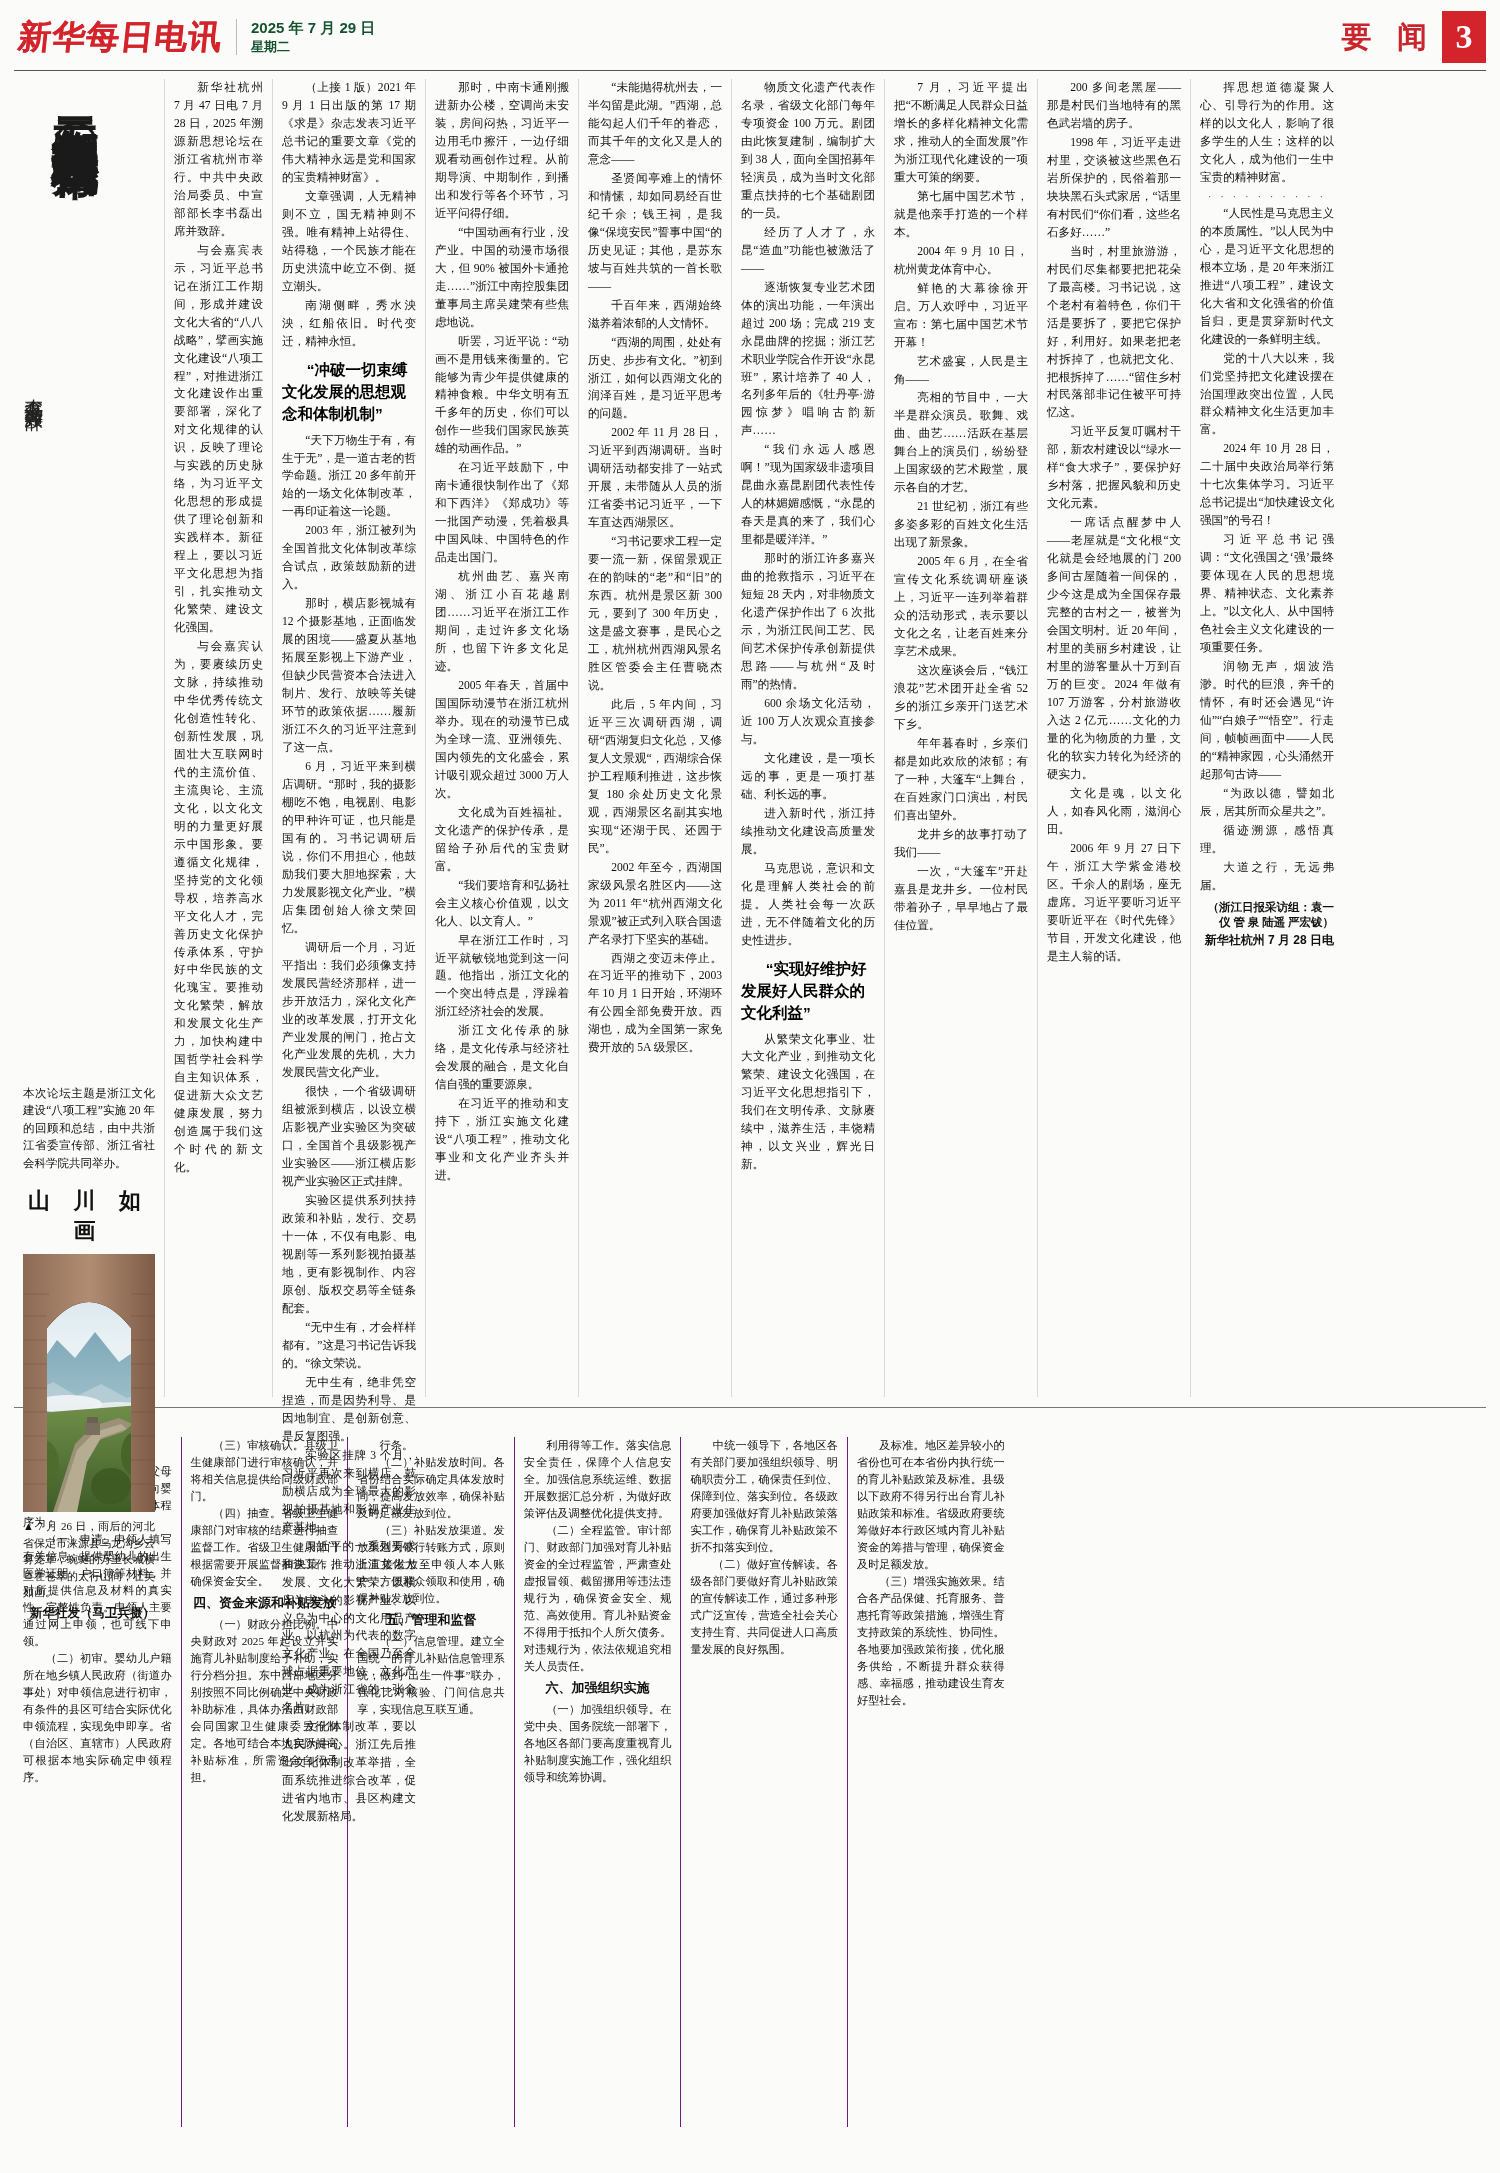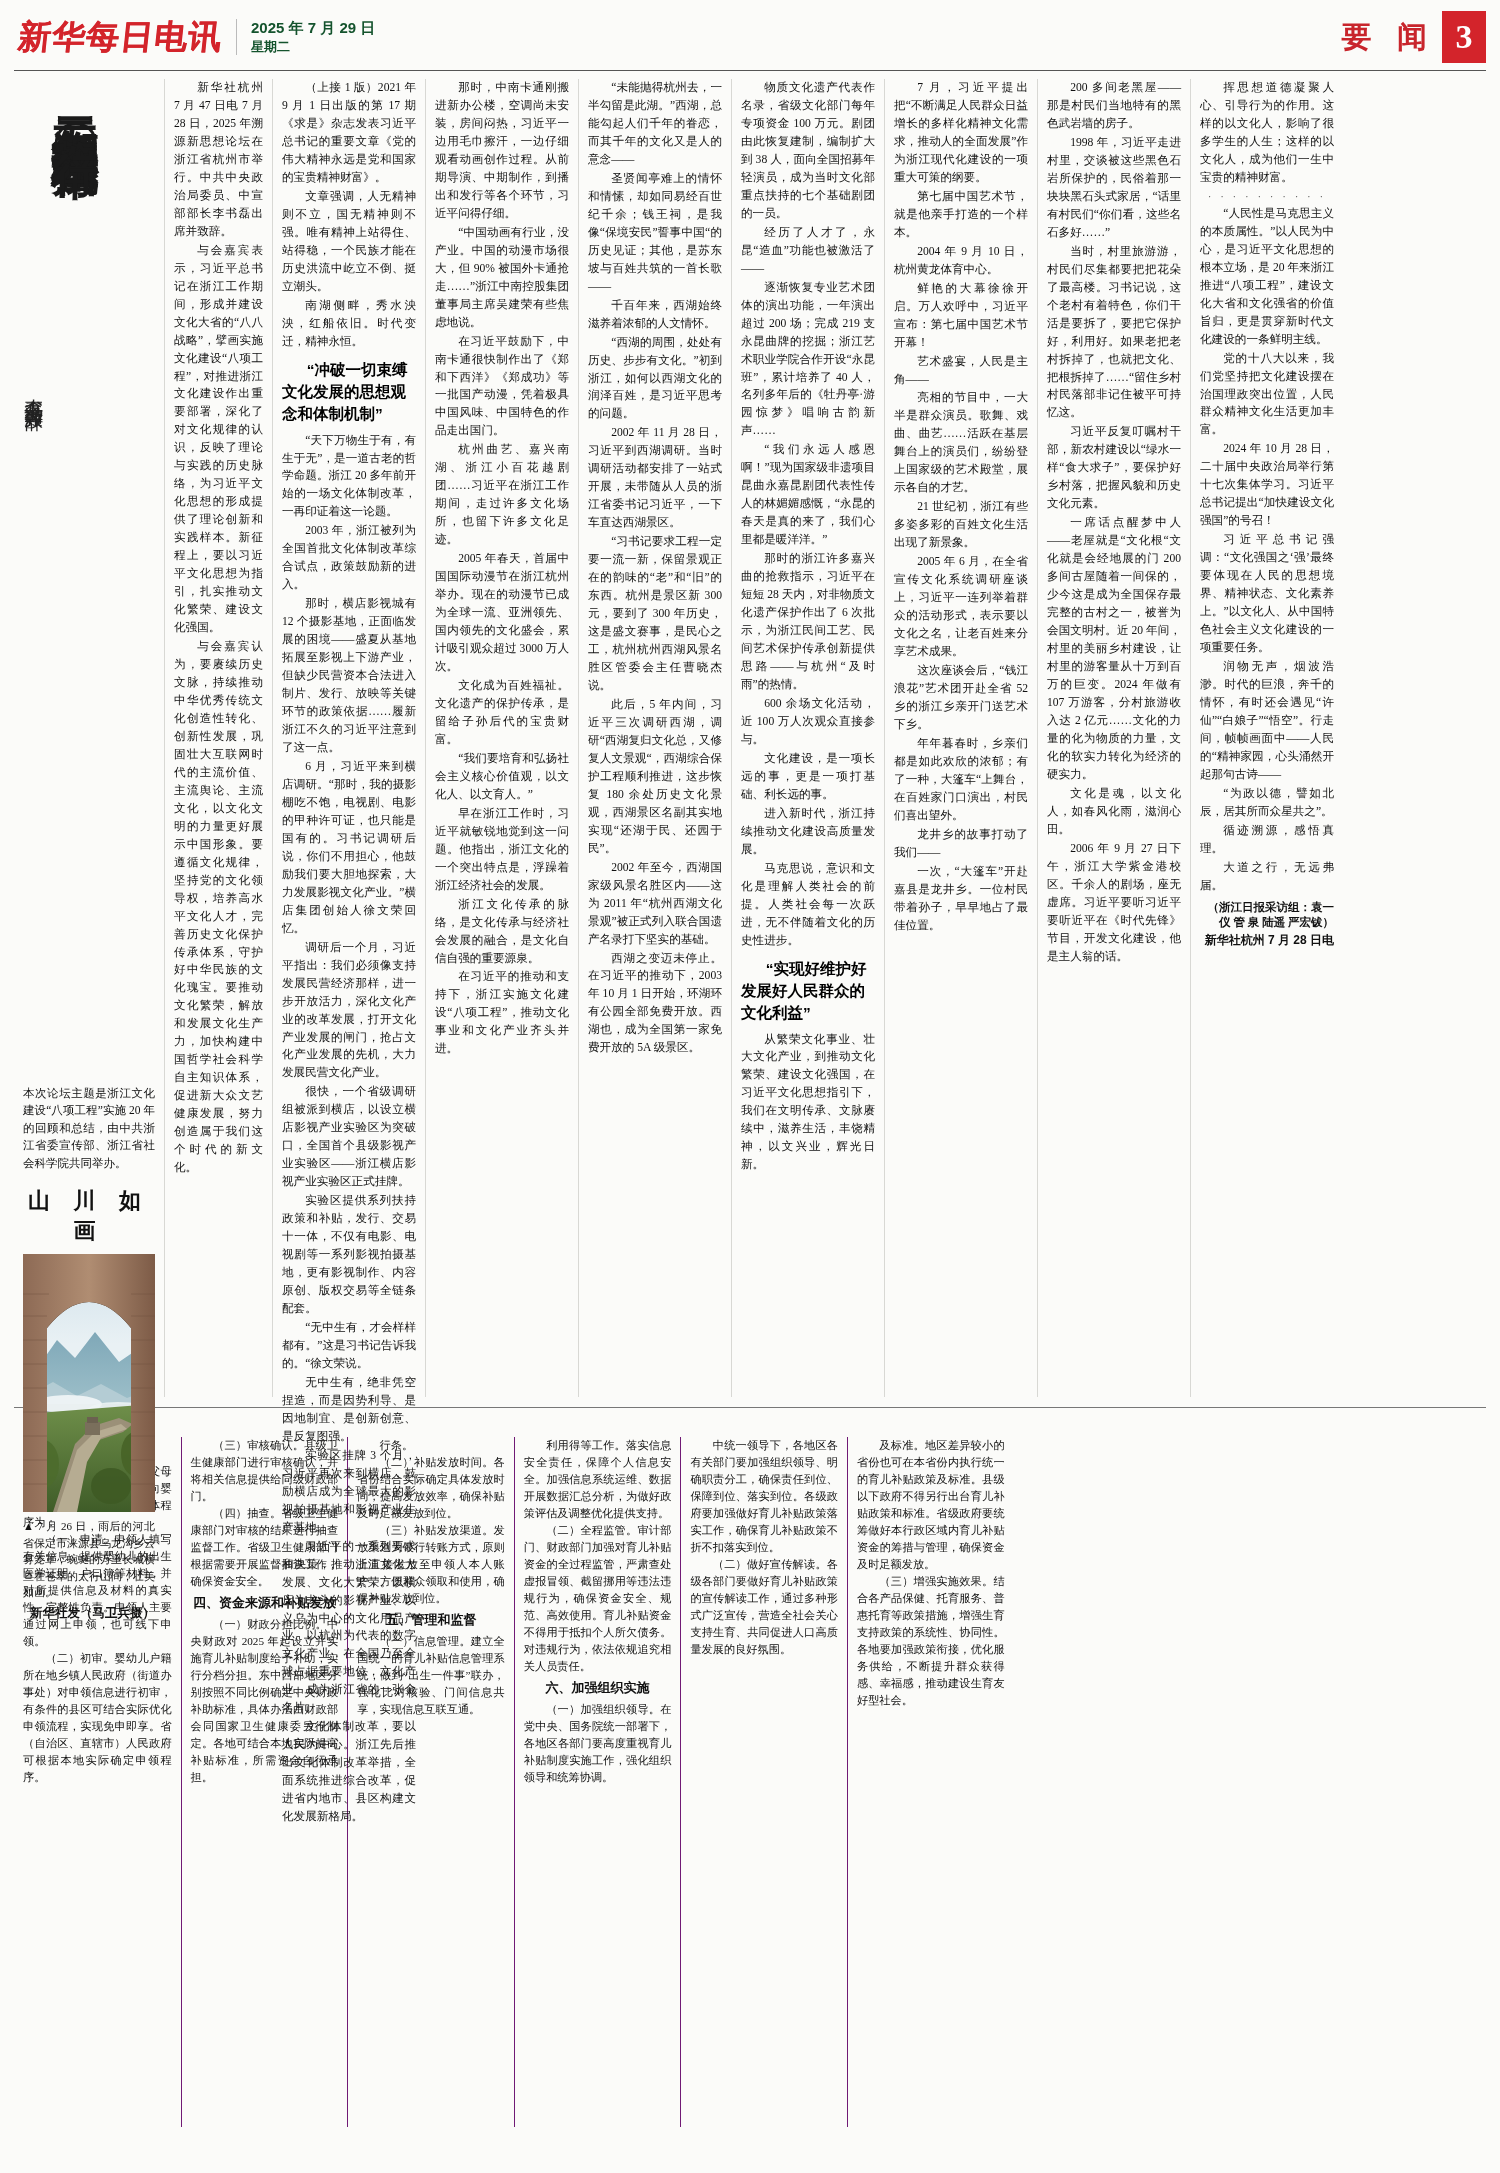--- a/index.html
+++ b/index.html
@@ -222,20 +222,21 @@
         <p>实验区挂牌 3 个月，习近平再次来到横店，鼓励横店成为全球最大的影视拍摄基地和影视产业生产基地。</p>
         <p>习近平的一系列要求和决策，推动浙江文化大发展、文化大繁荣。以横店为龙头的影视产业、以义乌为中心的文化用品产业、以杭州为代表的数字文化产业，在全国乃至全球占据重要地位，文化产业、成为浙江省的一张金名片。</p>
         <p>文化体制改革，要以人民为中心。浙江先后推出文化体制改革举措，全面系统推进综合改革，促进省内地市、县区构建文化发展新格局。</p>
       </div>
     </div>
 
     <div class="col cN">
       <div class="body-text">
         <p>那时，中南卡通刚搬进新办公楼，空调尚未安装，房间闷热，习近平一边用毛巾擦汗，一边仔细观看动画创作过程。从前期导演、中期制作，到播出和发行等各个环节，习近平问得仔细。</p>
         <p>“中国动画有行业，没产业。中国的动漫市场很大，但 90% 被国外卡通抢走……”浙江中南控股集团董事局主席吴建荣有些焦虑地说。</p>
+        <p>听罢，习近平说：“动画不是用钱来衡量的。它能够为青少年提供健康的精神食粮。中华文明有五千多年的历史，你们可以创作一些我们国家民族英雄的动画作品。”</p>
         <p>在习近平鼓励下，中南卡通很快制作出了《郑和下西洋》《郑成功》等一批国产动漫，凭着极具中国风味、中国特色的作品走出国门。</p>
         <p>杭州曲艺、嘉兴南湖、浙江小百花越剧团……习近平在浙江工作期间，走过许多文化场所，也留下许多文化足迹。</p>
         <p>2005 年春天，首届中国国际动漫节在浙江杭州举办。现在的动漫节已成为全球一流、亚洲领先、国内领先的文化盛会，累计吸引观众超过 3000 万人次。</p>
         <p>文化成为百姓福祉。文化遗产的保护传承，是留给子孙后代的宝贵财富。</p>
         <p>“我们要培育和弘扬社会主义核心价值观，以文化人、以文育人。”</p>
         <p>早在浙江工作时，习近平就敏锐地觉到这一问题。他指出，浙江文化的一个突出特点是，浮躁着浙江经济社会的发展。</p>
         <p>浙江文化传承的脉络，是文化传承与经济社会发展的融合，是文化自信自强的重要源泉。</p>
         <p>在习近平的推动和支持下，浙江实施文化建设“八项工程”，推动文化事业和文化产业齐头并进。</p>
       </div>
     </div>

